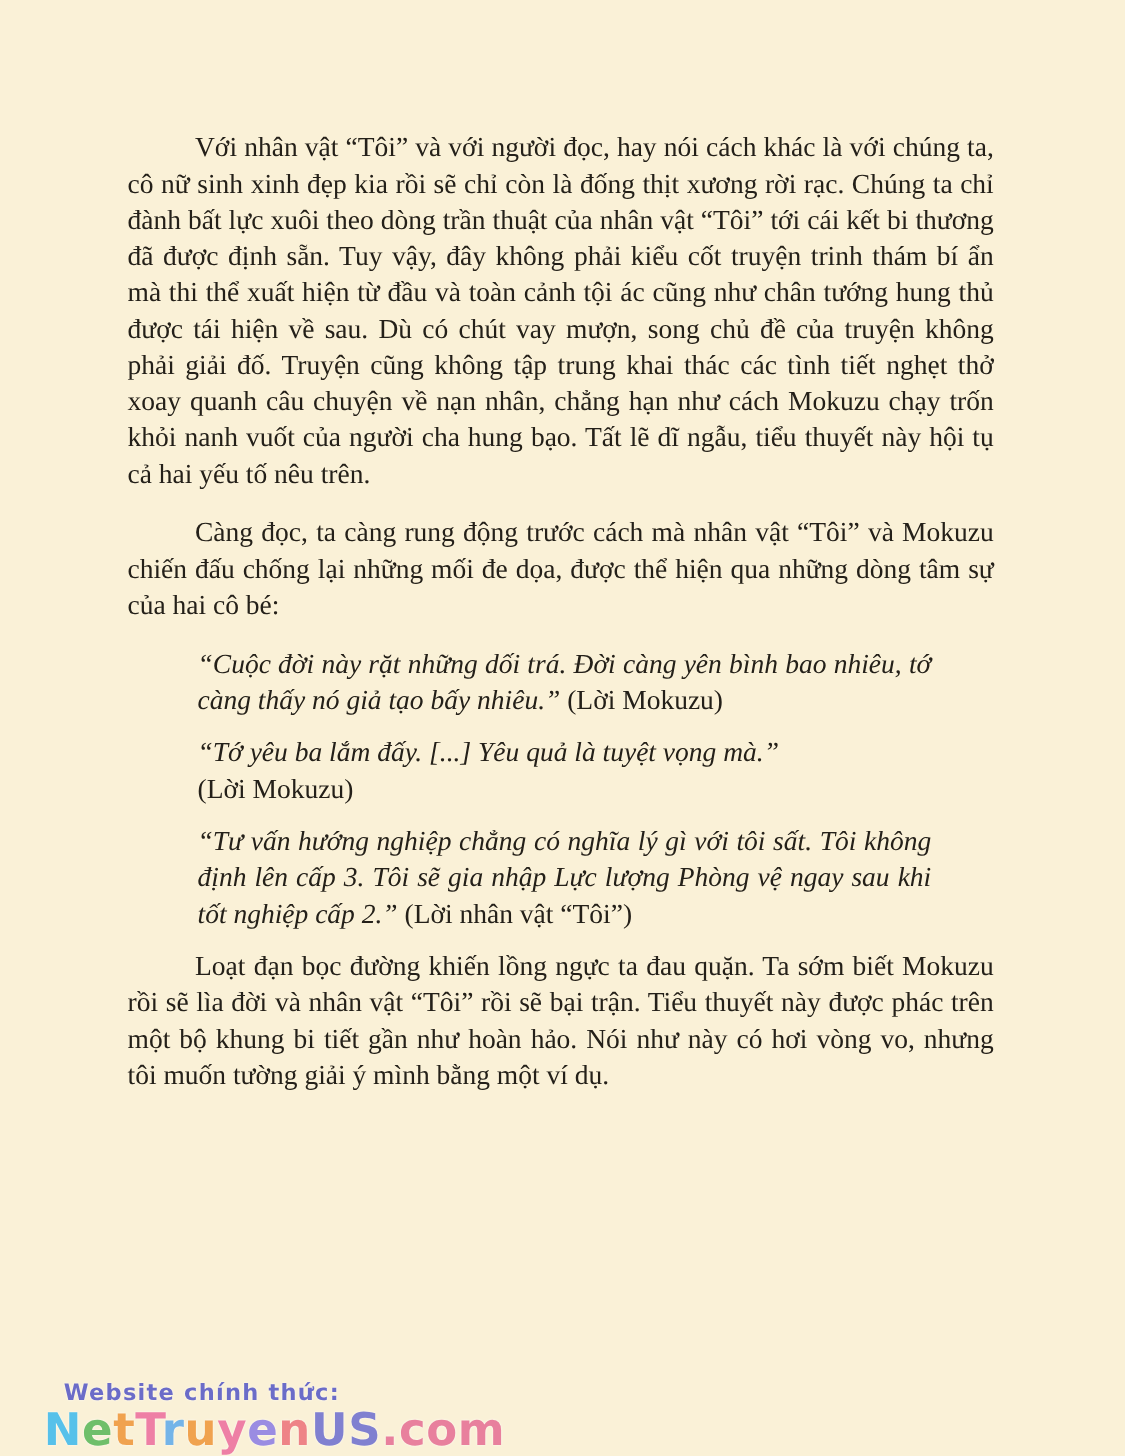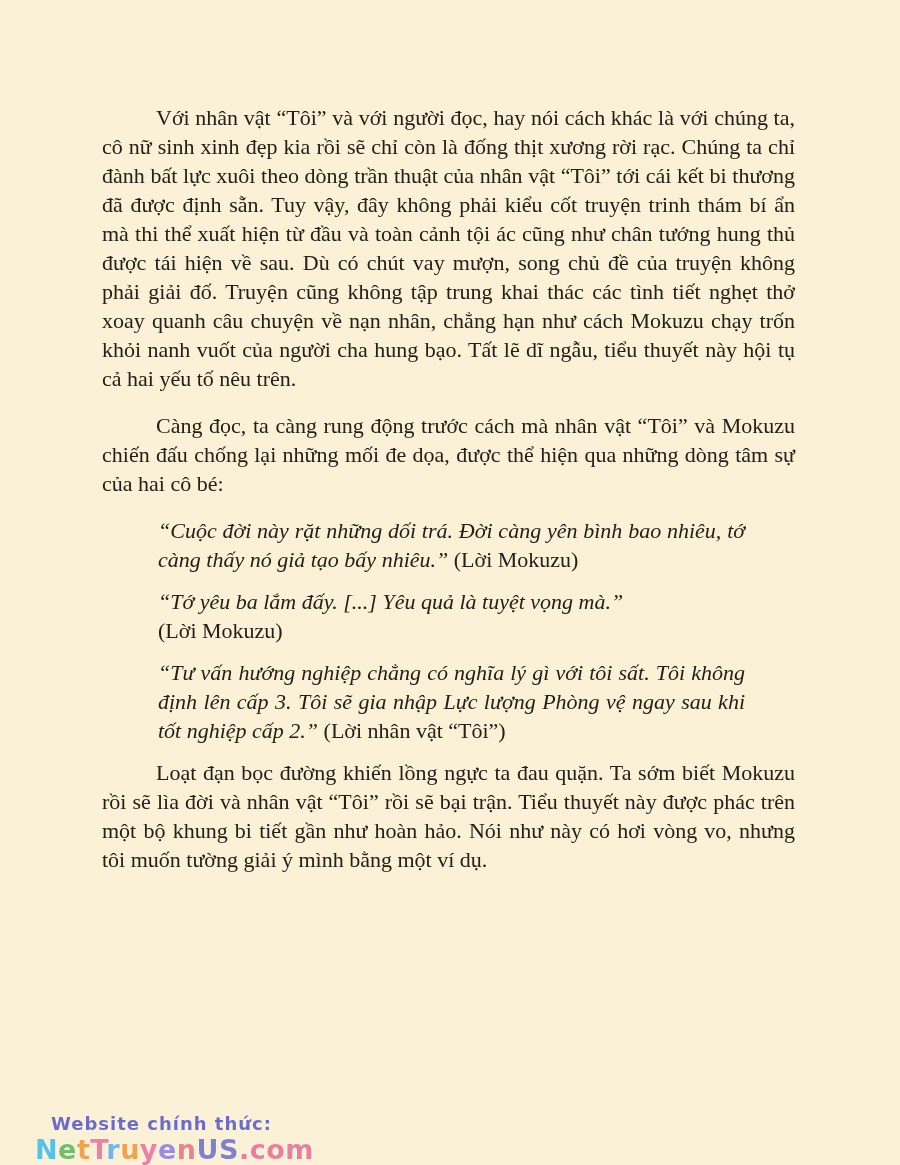--- a/index.html
+++ b/index.html
@@ -46,21 +46,21 @@
     margin-left: 29px;
   }
   .wm-line1 {
     margin-left: 16px;
     margin-bottom: 2px;
     font-size: 18px;
     letter-spacing: 1px;
     text-shadow: 0 0 2px rgba(255,255,255,0.85);
   }
   .wm-line2 {
-    font-size: 27px;
+    font-size: 36px;
     line-height: 1;
     letter-spacing: 0.5px;
   }
   .wm-line2 span {
     text-shadow: 0 0 2px rgba(255,255,255,0.85);
   }
 </style>
 </head>
 <body style="background: rgb(250, 241, 215);">
 

